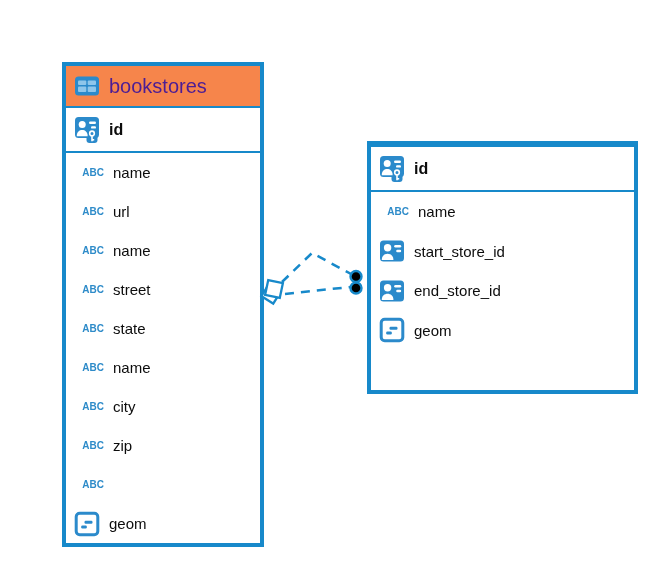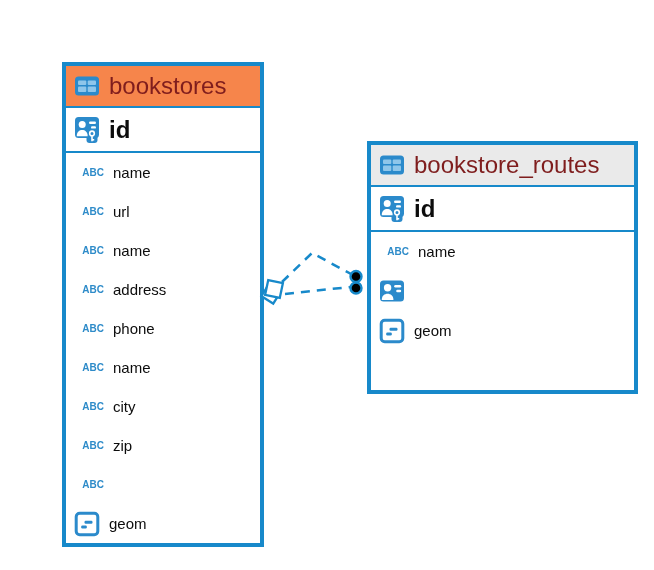--- a/index.html
+++ b/index.html
@@ -10,30 +10,30 @@
   .table-node{
     position:absolute;box-sizing:border-box;border:4px solid #1789CA;background:#ffffff;
   }
   .table-node.t1{left:62px;top:62px;width:202px;height:485px;}
   .table-node.t2{left:367px;top:141px;width:271px;height:253px;}
   .thead{
     display:flex;align-items:center;gap:9px;height:40px;padding:0 8px;
     background:#EAEAEA;
   }
   .thead.hl{background:#F6854B;}
-  .thead .ttl{font-size:24px;color:#7f1d1d;white-space:nowrap;}
+  .thead .ttl{font-size:20px;color:#4c1d95;white-space:nowrap;}
   .sep{height:0;border-top:2px solid #1789CA;}
   .rows{display:block;}
   .row{
     display:flex;align-items:center;gap:9px;padding:0 8px;height:39px;
   }
   .t2 .row{height:39.5px;}
   .row.idrow{height:43px;}
   .col-label{font-size:15px;color:#0c0c0c;white-space:nowrap;}
-  .col-label.pk{font-weight:bold;font-size:24px;}
+  .col-label.pk{font-weight:bold;font-size:16px;}
   .icn{width:26px;height:26px;flex:0 0 26px;overflow:visible;}
   .icn.tall{height:28px;}
   .abc{
     flex:0 0 30px;width:30px;text-align:right;
     font-weight:bold;font-size:10px;letter-spacing:0px;color:#2E8BC9;
     font-family:"Liberation Sans", sans-serif;
   }
   .edges{position:absolute;left:0;top:0;z-index:6;pointer-events:none;}
   .defs-holder{position:absolute;width:0;height:0;overflow:hidden;}
 </style>
@@ -100,25 +100,25 @@
       <div class="row">
         <span class="abc">ABC</span>
         <span class="col-label">url</span>
       </div>
       <div class="row">
         <span class="abc">ABC</span>
         <span class="col-label">name</span>
       </div>
       <div class="row">
         <span class="abc">ABC</span>
-        <span class="col-label">address</span>
+        <span class="col-label">street</span>
       </div>
       <div class="row">
         <span class="abc">ABC</span>
-        <span class="col-label">phone</span>
+        <span class="col-label">state</span>
       </div>
       <div class="row">
         <span class="abc">ABC</span>
         <span class="col-label">name</span>
       </div>
       <div class="row">
         <span class="abc">ABC</span>
         <span class="col-label">city</span>
       </div>
       <div class="row">
@@ -131,43 +131,44 @@
       <div class="row">
         <svg class="icn">
             <use href="#sym-geom"></use>
           </svg>
         <span class="col-label">geom</span>
       </div>
     </div>
   </div>
 
   <div class="table-node t2">
-    <div class="thead">
-      <svg class="icn">
-          <use href="#sym-table"></use>
-        </svg>
-      <span class="ttl">bookstore_routes</span>
-    </div>
     <div class="sep"></div>
     <div class="row idrow">
       <svg class="icn tall">
           <use href="#sym-pk"></use>
         </svg>
       <span class="col-label pk">id</span>
     </div>
     <div class="sep"></div>
     <div class="rows">
       <div class="row">
         <span class="abc">ABC</span>
         <span class="col-label">name</span>
       </div>
       <div class="row">
         <svg class="icn">
             <use href="#sym-ref"></use>
           </svg>
+        <span class="col-label">start_store_id</span>
+      </div>
+      <div class="row">
+        <svg class="icn">
+            <use href="#sym-ref"></use>
+          </svg>
+        <span class="col-label">end_store_id</span>
       </div>
       <div class="row">
         <svg class="icn">
             <use href="#sym-geom"></use>
           </svg>
         <span class="col-label">geom</span>
       </div>
     </div>
   </div>
 

